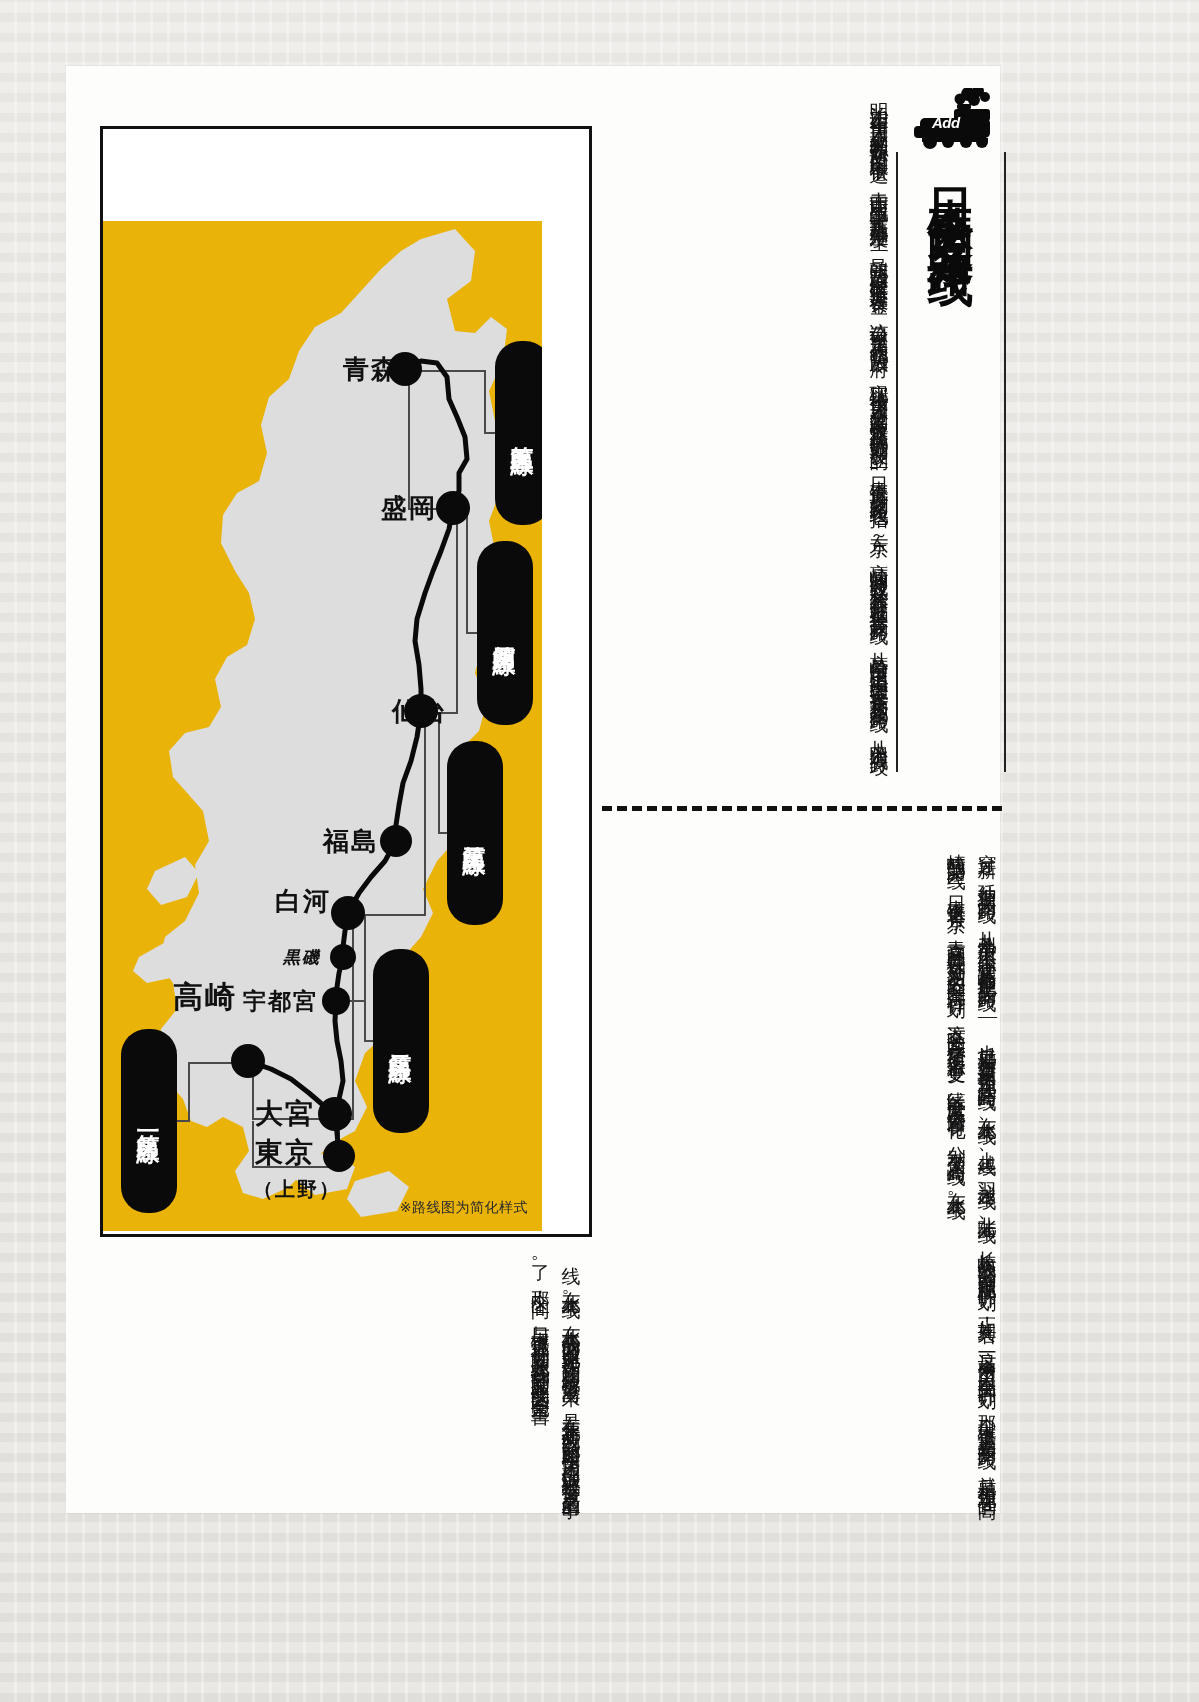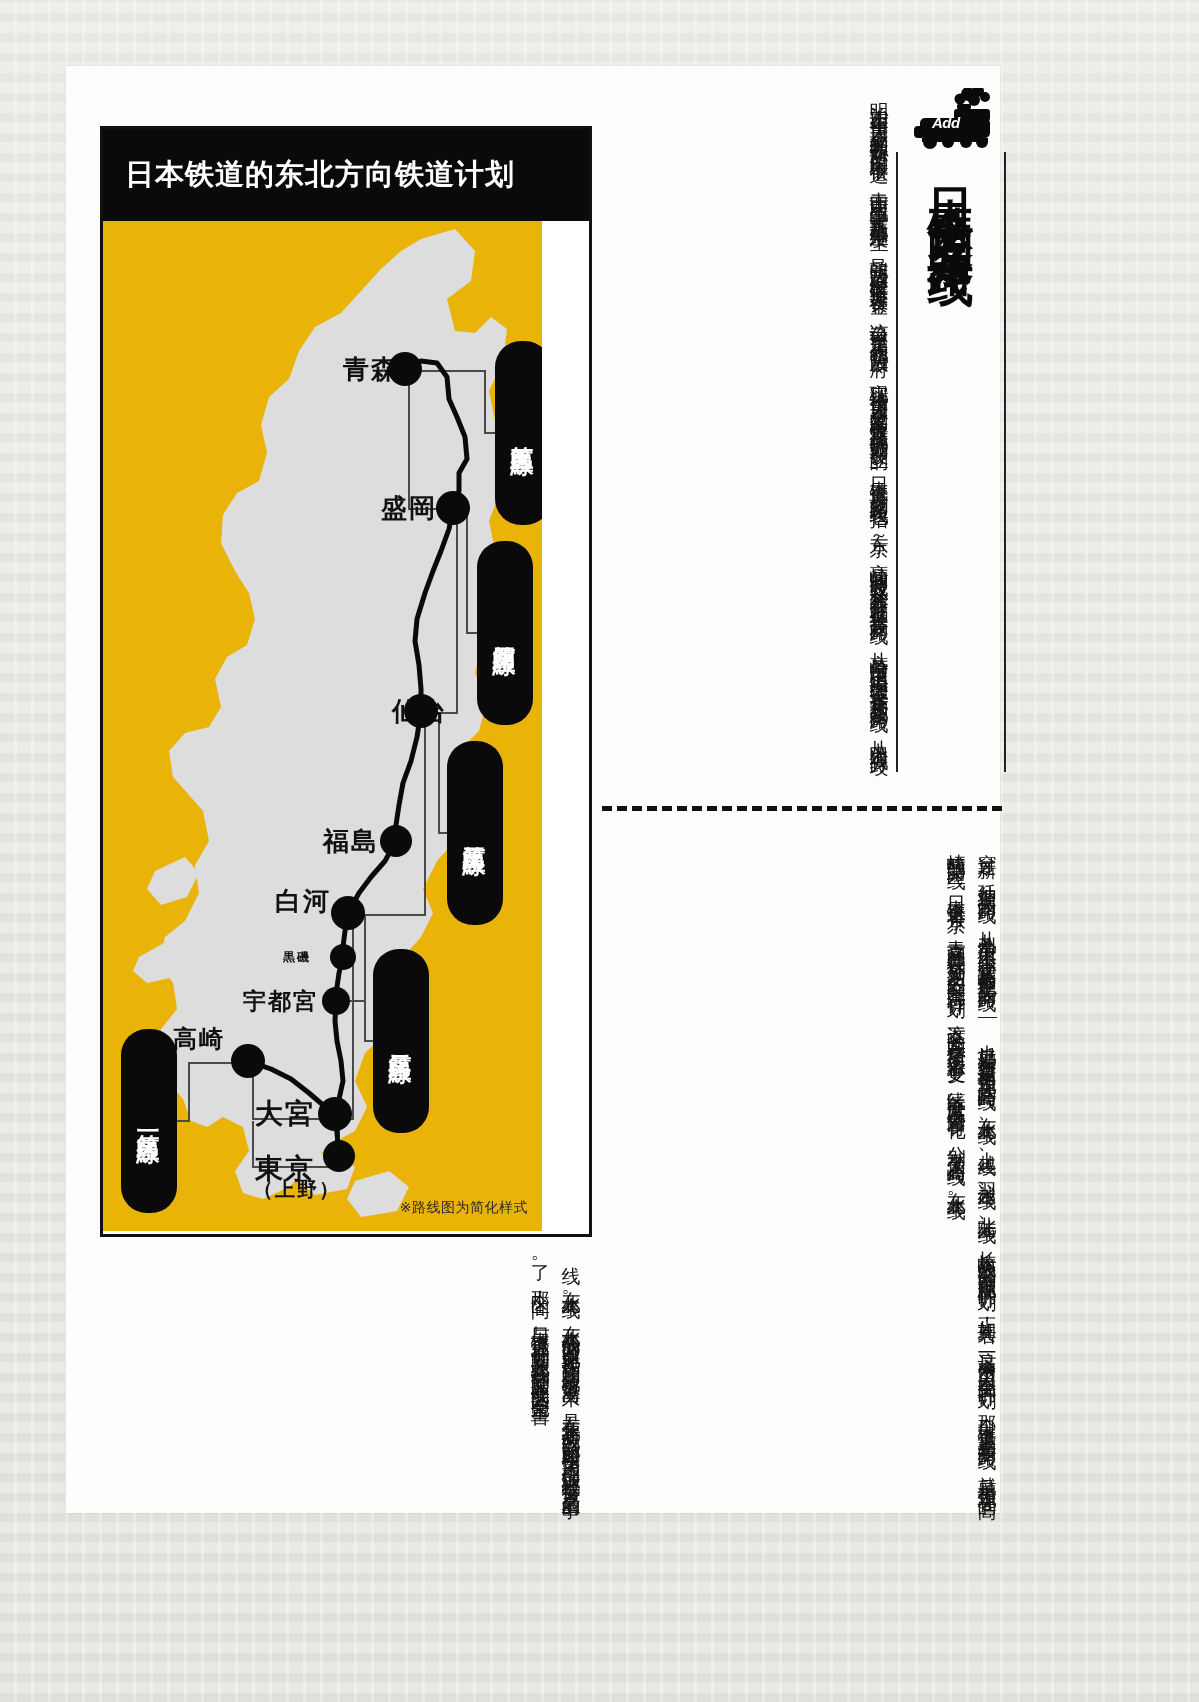--- a/index.html
+++ b/index.html
@@ -115,23 +115,20 @@
 </style>
 </head>
 <body>
 
 <div class="paper-bg"></div>
 
 <div class="page">
 
   <div class="map-panel">
 
-    <div class="map-title-bar">
-      <span>日本铁道的东北方向铁道计划</span>
-    </div>
 
     <div class="map-stage">
 
       <svg width="486" height="1010" viewBox="0 0 486 1010" style="position:absolute;left:0;top:0">
         <path fill="#dddddd" d="
           M318,18 L352,8 L372,30 L368,60 L344,78 L352,110 L372,112 L388,96 L404,108
           L400,140 L386,170 L392,200 L400,232 L398,268 L386,300 L392,330 L404,360
           L398,396 L380,420 L372,452 L384,480 L376,510 L356,530 L348,560 L360,590
           L352,620 L334,640 L320,668 L330,692 L318,716 L300,736 L288,764 L296,790
           L284,812 L262,832 L252,860 L264,886 L252,910 L226,924 L206,946 L186,966
@@ -182,29 +179,29 @@
           <div class="stn-label" style="left: 240px; top: 148px; font-size: 26px; transform: translateY(-50%);">青森</div>
           <div class="stn-dot" style="left: 285px; top: 131px; width: 34px; height: 34px;"></div>
           <div class="stn-label" style="left: 278px; top: 287px; font-size: 26px; transform: translateY(-50%);">盛岡</div>
           <div class="stn-dot" style="left: 333px; top: 270px; width: 34px; height: 34px;"></div>
           <div class="stn-label" style="left: 245px; top: 490px; font-size: 26px; transform: translateY(-50%); margin-left: 44px;">仙台</div>
           <div class="stn-dot" style="left: 301px; top: 473px; width: 34px; height: 34px;"></div>
           <div class="stn-label" style="left: 220px; top: 620px; font-size: 26px; transform: translateY(-50%);">福島</div>
           <div class="stn-dot" style="left: 277px; top: 604px; width: 32px; height: 32px;"></div>
           <div class="stn-label" style="left: 172px; top: 680px; font-size: 26px; transform: translateY(-50%); text-align: right;">白河</div>
           <div class="stn-dot" style="left: 228px; top: 675px; width: 34px; height: 34px;"></div>
-          <div class="stn-label" style="left: 180px; top: 736px; font-size: 12px; transform: translateY(-50%);">黒磯</div>
+          <div class="stn-label" style="left: 180px; top: 736px; font-size: 17px; transform: translateY(-50%); font-style: italic;">黒磯</div>
           <div class="stn-dot" style="left: 227px; top: 723px; width: 26px; height: 26px;"></div>
           <div class="stn-label" style="left: 140px; top: 780px; font-size: 23px; transform: translateY(-50%);">宇都宮</div>
           <div class="stn-dot" style="left: 219px; top: 766px; width: 28px; height: 28px;"></div>
-          <div class="stn-label" style="left: 70px; top: 818px; font-size: 24px; transform: translateY(-50%);">高崎</div>
+          <div class="stn-label" style="left: 70px; top: 776px; font-size: 30px; transform: translateY(-50%);">高崎</div>
           <div class="stn-dot" style="left: 128px; top: 823px; width: 34px; height: 34px;"></div>
           <div class="stn-label" style="left: 152px; top: 893px; font-size: 28px; transform: translateY(-50%);">大宮</div>
           <div class="stn-dot" style="left: 215px; top: 876px; width: 34px; height: 34px;"></div>
-          <div class="stn-label" style="left: 152px; top: 932px; font-size: 28px; transform: translateY(-50%); margin-top: 16px;">東京</div>
+          <div class="stn-label" style="left: 152px; top: 932px; font-size: 28px; transform: translateY(-50%);">東京</div>
           <div class="stn-dot" style="left: 220px; top: 919px; width: 32px; height: 32px;"></div>
           <div class="stn-label" style="left: 150px; top: 968px; font-size: 20px; transform: translateY(-50%);">（上野）</div>
         </div>
 
       <div id="zones-layer">
           <div class="zone-pill" style="left: 392px; top: 120px; width: 56px; height: 184px; font-size: 23px;">第五区線</div>
           <div class="zone-pill" style="left: 374px; top: 320px; width: 56px; height: 184px; font-size: 23px;">第四区線</div>
           <div class="zone-pill" style="left: 344px; top: 520px; width: 56px; height: 184px; font-size: 23px;">第三区線</div>
           <div class="zone-pill" style="left: 270px; top: 728px; width: 56px; height: 184px; font-size: 23px;">第二区線</div>
           <div class="zone-pill" style="left: 18px; top: 808px; width: 56px; height: 184px; font-size: 23px;">第一区線</div>

